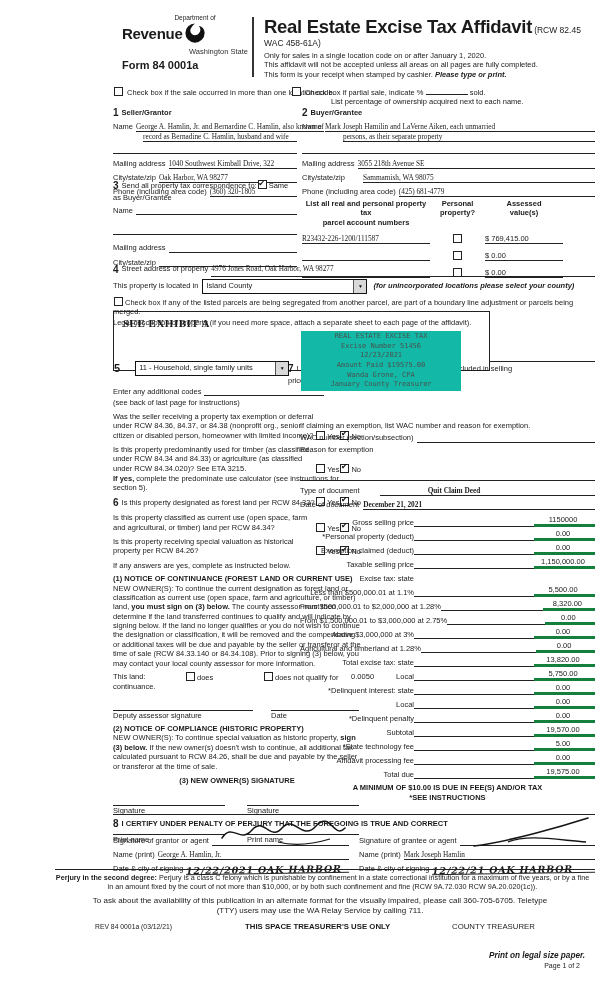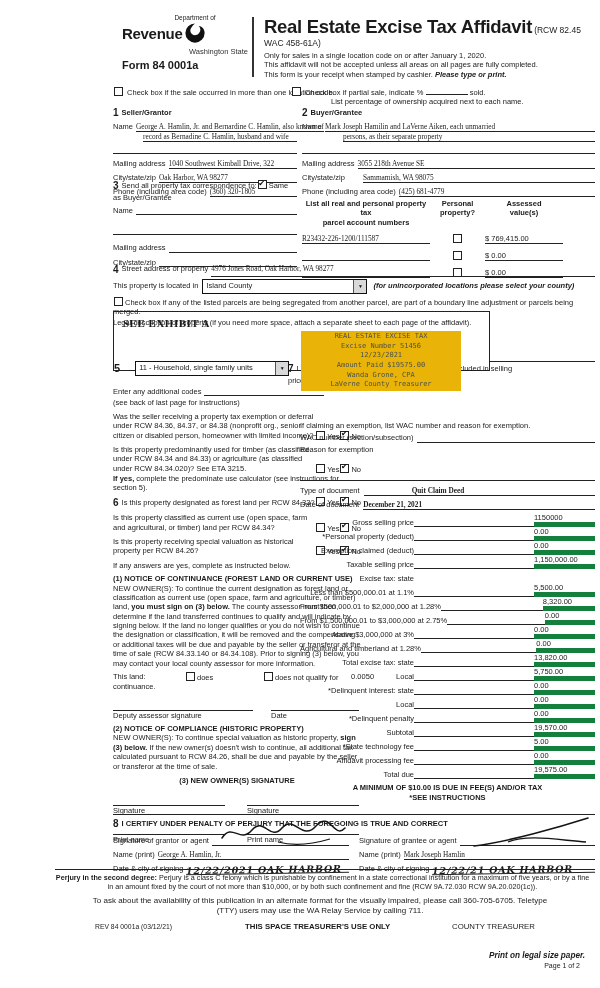--- a/index.html
+++ b/index.html
@@ -23,29 +23,29 @@
   .hr{border-top:1px solid #222;height:0;}
   .flex{display:flex;}
   .grow{flex:1;}
   
   .trow{display:flex;align-items:flex-end;height:14px;}
   .trow .pfx{padding-right:22px;margin-left:auto;}
   .trow .pfx:empty{display:none;}
   .trow .lbl{margin-left:auto;white-space:nowrap;}
   .trow .pfx:not(:empty)+.lbl{margin-left:0;}
   .trow .line{width:120px;border-bottom:1px solid #222;}
-  .trow .val{width:58px;border-bottom:5px solid #15803d;text-align:left;padding-right:3px;white-space:nowrap;}
+  .trow .val{width:58px;border-bottom:3px solid #15803d;text-align:center;padding-right:3px;white-space:nowrap;}
   .trow.hdr .line,.trow.hdr .val{border-bottom:none;}
   
   .prow{display:flex;align-items:flex-end;height:15px;margin-top:2px;}
   .prow .pn{width:128px;border-bottom:1px solid #222;font-family:"Liberation Serif",serif;font-size:7.3px;white-space:nowrap;}
   .prow .pc{width:55px;text-align:center;}
   .prow .pv{width:78px;border-bottom:1px solid #222;white-space:nowrap;}
   .stamp{font-family:"DejaVu Sans Mono",monospace;font-size:7px;line-height:1.38;color:#49524f;
-         text-align:center;background:#eab308;padding:1px 0;}
+         text-align:center;background:#14b8a6;padding:1px 0;}
   .legalbox{border:1.5px solid #222;}
   .exh{font-family:"Liberation Serif",serif;font-weight:bold;font-size:11px;letter-spacing:0.5px;padding:5px 0 0 9px;}
   .qrow{display:flex;}
   .qrow .yn{margin-left:auto;}
   .small-gap{margin-top:4px;}
   .sigline{display:flex;}
   .sigline .uf{height:9px;}
   .c{text-align:center;}
 </style>
 </head>
@@ -234,21 +234,21 @@
     <div><span class="num">7</span><span>List personal property (tangible and intangible) included in selling</span></div>
     <div>price.</div>
   </div>
 
   <div class="abs stamp" style="left:301px;top:331px;width:160px;">
     <div>REAL ESTATE EXCISE TAX</div>
     <div>Excise Number 51456</div>
     <div>12/23/2021</div>
     <div>Amount Paid $19575.00</div>
     <div>Wanda Grone, CPA</div>
-    <div>LaVerne County Treasurer</div>
+    <div>January County Treasurer</div>
   </div>
 
   <div class="abs" style="left:113px;top:387px;width:248px;">
     <div class="flex">
         <span>Enter any additional codes</span>
         <span class="uf" style="width:120px;margin-left:3px;"></span>
       </div>
     <div style="margin-top:2px;">(see back of last page for instructions)</div>
 
     <div class="small-gap">
@@ -340,21 +340,21 @@
     <div class="flex" style="margin-top:3px;">
         <span>WAC number (section/subsection)</span>
         <span class="uf grow" style="margin-left:3px;"></span>
       </div>
     <div style="margin-top:2px;">Reason for exemption</div>
 
     <div class="hr" style="margin-top:26px;"></div>
 
     <div class="flex" style="margin-top:5px;">
         <span>Type of document</span>
-        <span class="uf grow sv b" style="margin-left:4px;padding-left:48px;">Quit Claim Deed</span>
+        <span class="uf grow sv b" style="margin-left:20px;padding-left:48px;">Quit Claim Deed</span>
       </div>
     <div class="flex" style="margin-top:4px;">
         <span>Date of document</span>
         <span class="uf grow sv b" style="margin-left:4px;">December 21, 2021</span>
       </div>
 
     <div style="margin-top:3px;">
 
         <div class="trow">
 

